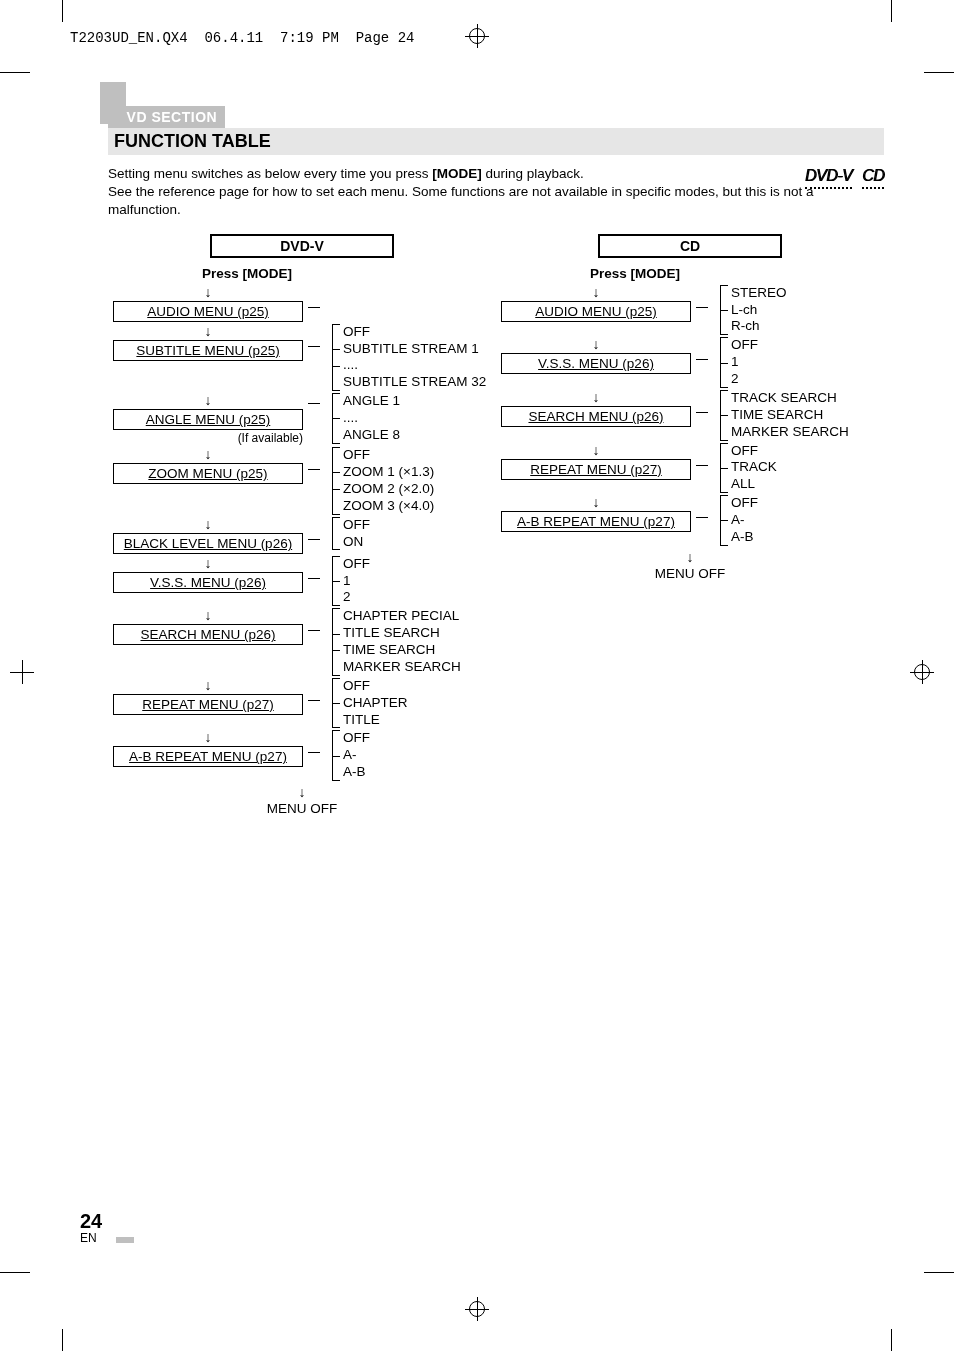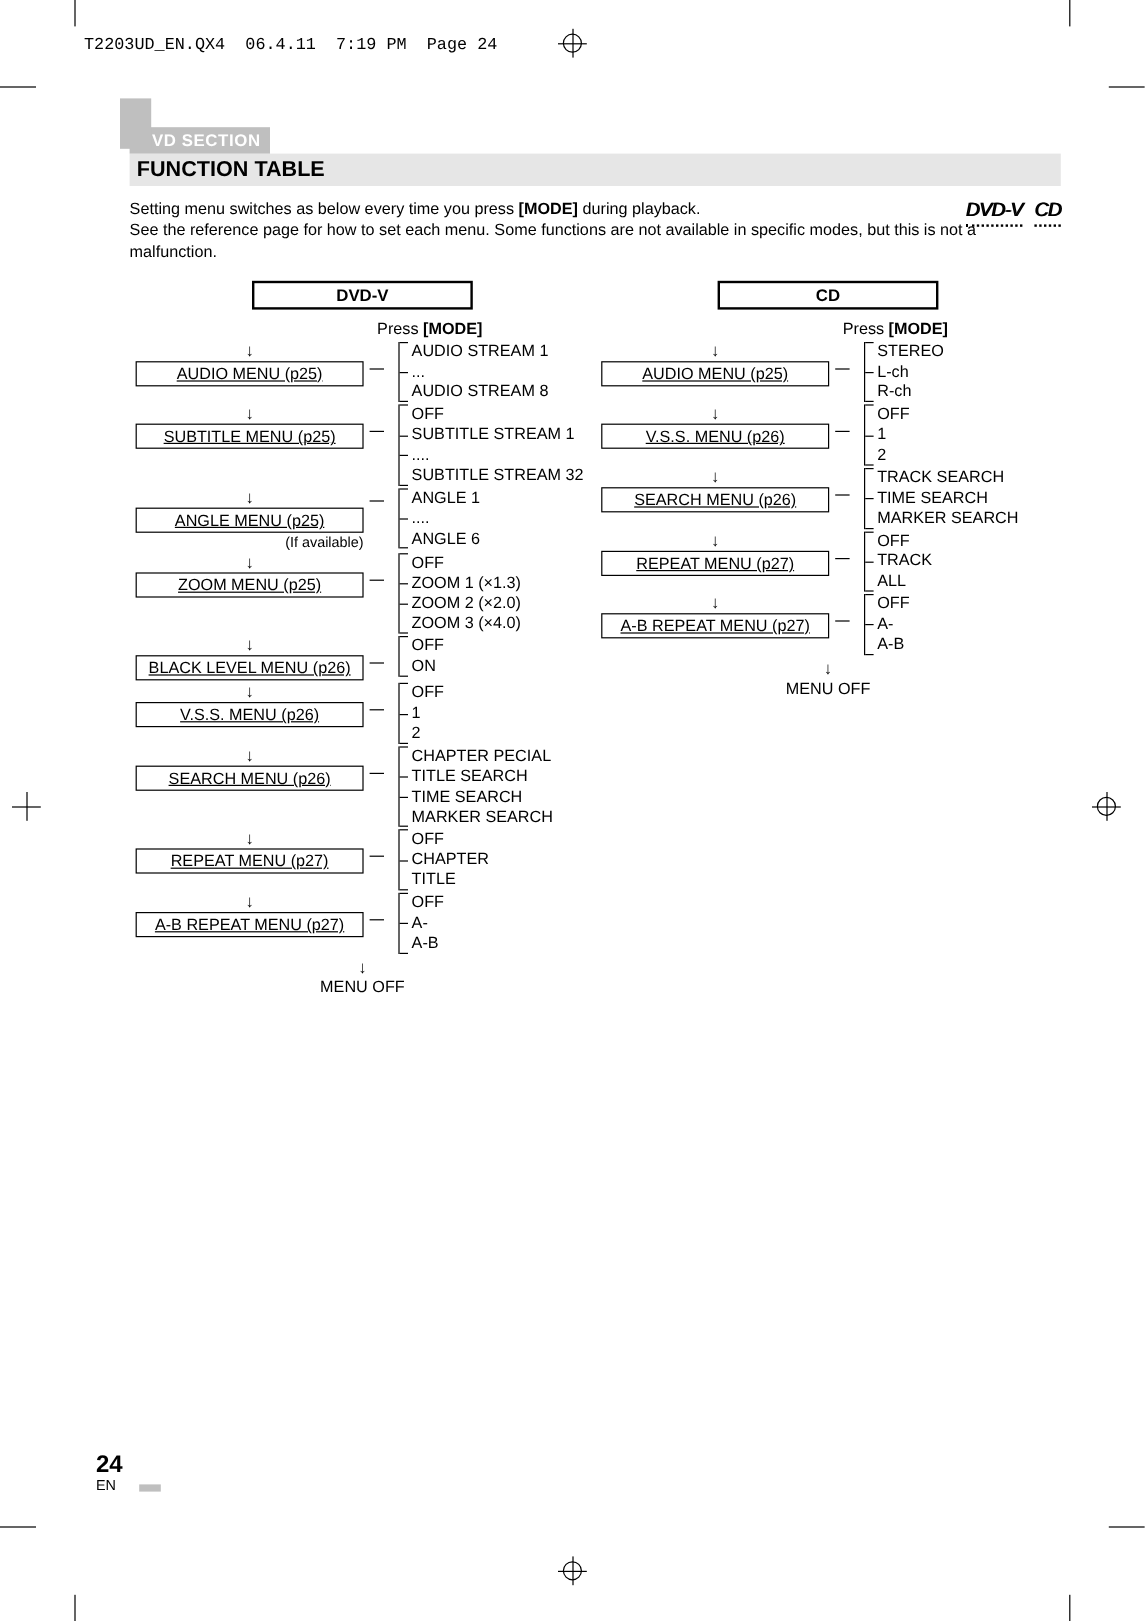--- a/index.html
+++ b/index.html
@@ -10,21 +10,21 @@
   .title-row{border-bottom:3px solid #000;padding-bottom:2px;margin-top:2px;margin-bottom:14px;}
   .title-row .big-s{font-family:"Times New Roman",serif;font-size:48px;font-weight:bold;vertical-align:baseline;}
   .title-row .title-rest{font-size:22px;font-weight:bold;vertical-align:baseline;letter-spacing:0.5px;}
   .subhead{background:#e6e6e6;font-size:18px;font-weight:bold;padding:3px 6px;margin-bottom:10px;}
   .intro{font-size:13.5px;line-height:1.35;margin-bottom:14px;position:relative;}
   .badges{position:absolute;right:0;top:0;font-weight:normal;font-size:16px;letter-spacing:-0.5px;font-style:italic;}
   .badges span{display:inline-block;border-bottom:2px dotted #000;margin-left:6px;text-shadow:1px 0 #000;}
   .columns{display:flex;gap:0;}
   .col{flex:0 0 50%;}
   .col-heading{border:2px solid #000;font-weight:bold;font-size:14px;text-align:center;padding:2px 0;width:180px;margin:0 auto 8px;}
-  .press-line{text-align:right;font-size:13.5px;margin-bottom:6px;}
+  .press-line{text-align:left;font-size:13.5px;margin-bottom:6px;font-weight:bold;}
   .tree{font-size:13.5px;}
   .node-stack{display:flex;flex-direction:column;align-items:center;width:200px;}
   .arrow{font-size:14px;line-height:1;margin:2px 0;color:#000;}
   .menu-box{border:1px solid #000;padding:2px 4px;text-align:center;width:190px;box-sizing:border-box;text-decoration:underline;}
   .note-under{font-size:12px;text-align:right;width:190px;margin-top:1px;}
   .menu-off{text-align:center;width:200px;margin-top:4px;font-size:13.5px;}
   .opts{margin-left:8px;padding-top:2px;}
   .opts .bracket{border-left:1px solid #000;position:relative;padding-left:10px;margin-left:4px;}
   .opts .bracket::before,.opts .bracket::after{content:"";position:absolute;left:0;width:7px;height:1px;background:#000;}
   .opts .bracket::before{top:0;}
@@ -108,27 +108,20 @@
       <div class="press-line" style="width:200px;margin:0 auto 2px;">
         <span>Press </span><b>[MODE]</b>
       </div>
       <div class="tree" id="tree-dvdv">
           <div class="row">
             <div class="node-stack">
               <div class="arrow">↓</div>
               <div class="menu-box">AUDIO MENU (p25)</div>
             </div>
             <div class="conn" style="margin-top: 24px;"></div>
-            <div class="opts">
-              <div class="bracket">
-                <div class="tick">AUDIO STREAM 1</div>
-                <div class="tick">...</div>
-                <div class="tick">AUDIO STREAM 8</div>
-              </div>
-            </div>
           </div>
           <div class="row">
             <div class="node-stack">
               <div class="arrow">↓</div>
               <div class="menu-box">SUBTITLE MENU (p25)</div>
             </div>
             <div class="conn" style="margin-top: 24px;"></div>
             <div class="opts">
               <div class="bracket">
                 <div class="tick">OFF</div>
@@ -142,21 +135,21 @@
             <div class="node-stack">
               <div class="arrow">↓</div>
               <div class="menu-box">ANGLE MENU (p25)</div>
               <div class="note-under">(If available)</div>
             </div>
             <div class="conn" style="margin-top: 12px;"></div>
             <div class="opts">
               <div class="bracket">
                 <div class="tick">ANGLE 1</div>
                 <div class="tick">....</div>
-                <div class="tick">ANGLE 6</div>
+                <div class="tick">ANGLE 8</div>
               </div>
             </div>
           </div>
           <div class="row">
             <div class="node-stack">
               <div class="arrow">↓</div>
               <div class="menu-box">ZOOM MENU (p25)</div>
             </div>
             <div class="conn" style="margin-top: 24px;"></div>
             <div class="opts">

